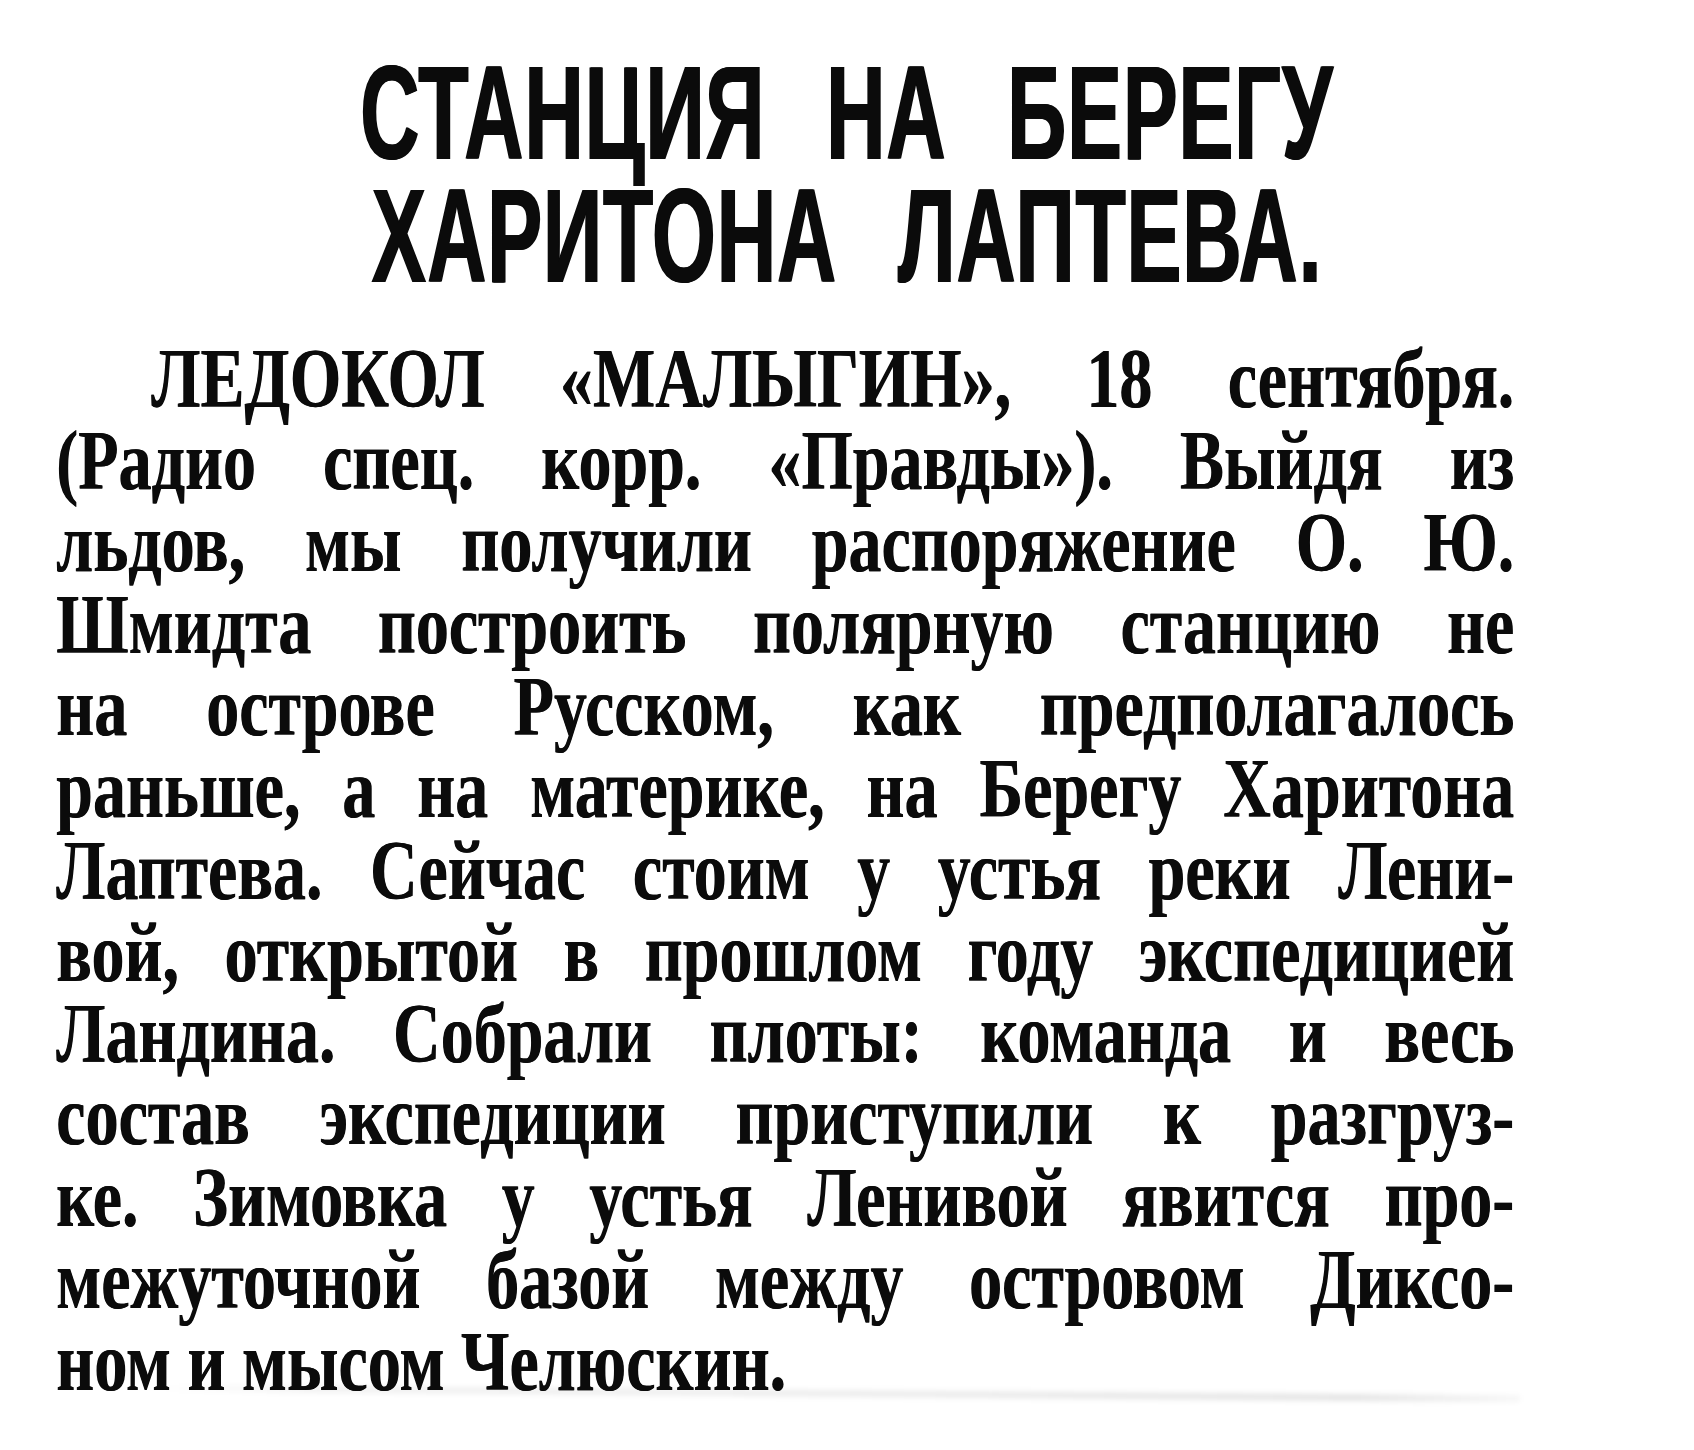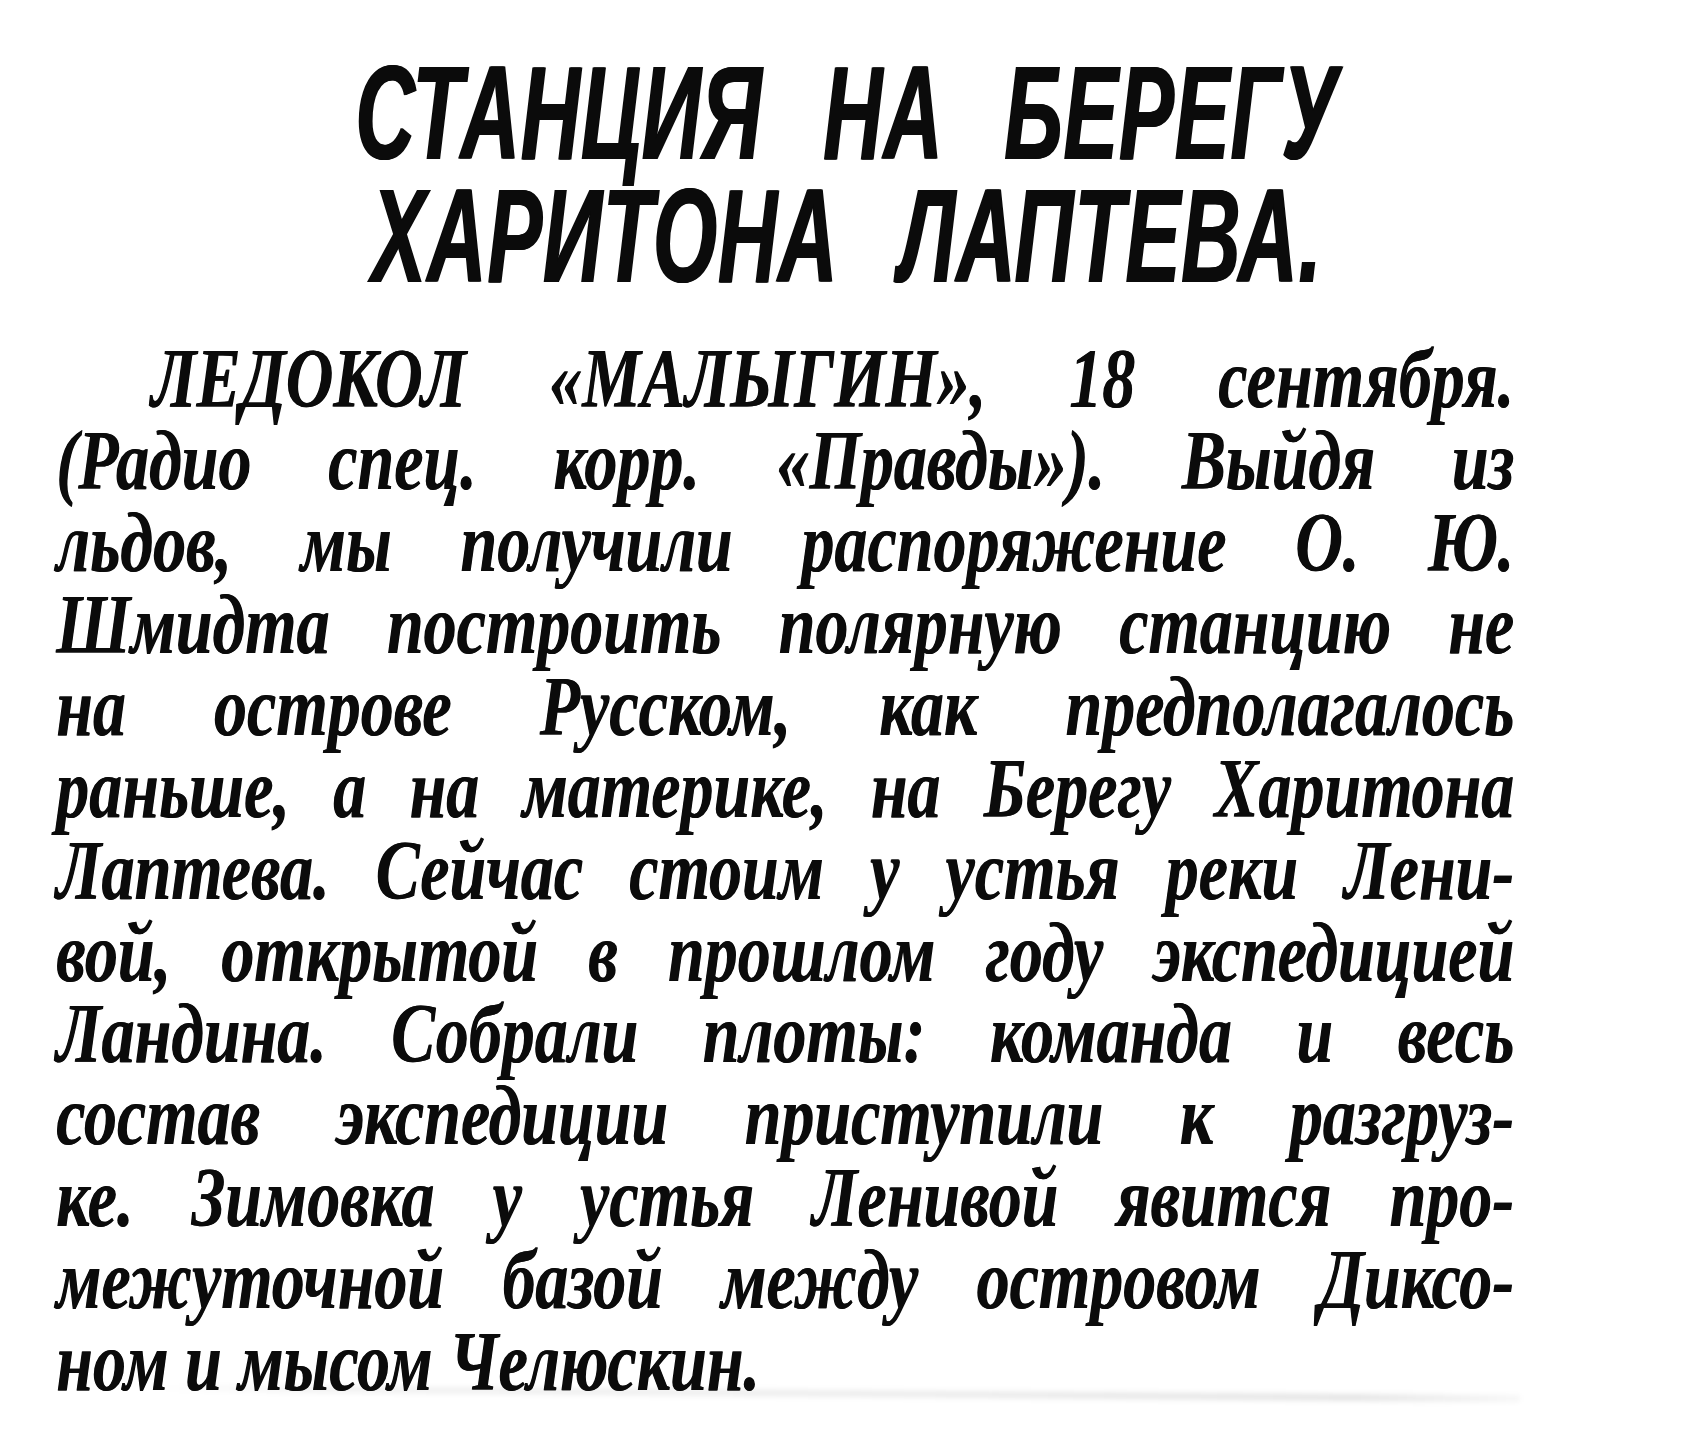--- a/index.html
+++ b/index.html
@@ -9,21 +9,20 @@
   * { margin: 0; padding: 0; box-sizing: border-box; }
   html, body { background: var(--paper); }
 
   .page {
     position: relative;
     width: 1694px;
     height: 1450px;
     background: var(--paper);
     overflow: hidden;
     color: var(--ink);
-    font-style: italic;
   }
 
   
   .headline {
     position: absolute;
     top: 52px;
     left: 0;
     width: 100%;
     text-align: center;
     font-family: "Liberation Sans", sans-serif;

